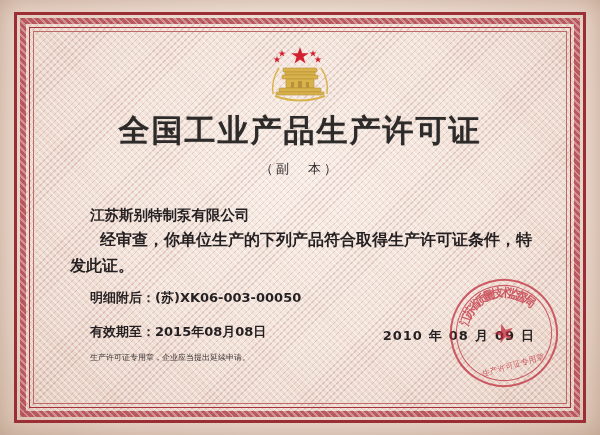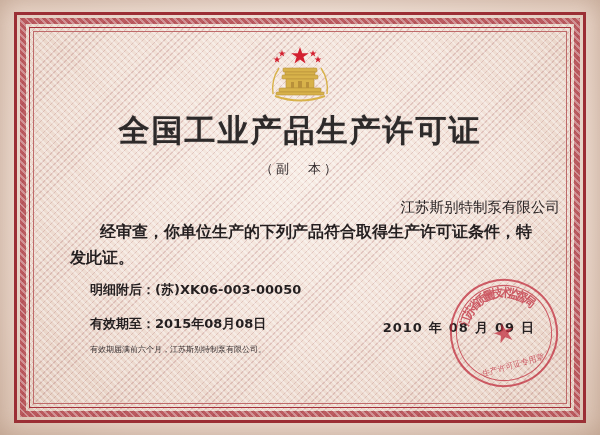--- a/index.html
+++ b/index.html
@@ -112,26 +112,25 @@
   .sub-title {
     text-align: center;
     font-size: 13px;
     color: #30292b;
     margin-top: 8px;
     letter-spacing: 3px;
   }
 
   
   .company {
-    margin-top: 20px;
+    margin-top: 28px;
     padding-left: 50px;
     font-size: 14.5px;
-    font-weight: normal;
-    color: #241f20;
-    text-align: right;
+    font-weight: bold;
+    color: #241f20;
   }
   .statement {
     margin-top: 2px;
     padding: 0 26px 0 30px;
     font-size: 16px;
     font-weight: bold;
     line-height: 26px;
     color: #241f20;
     text-indent: 30px;
   }
@@ -302,21 +301,21 @@
       </div>
     </div>
 
     <div class="bottom-row">
       <span class="field-label">有效期至：</span><span class="field-value">2015年08月08日</span>
       <span class="issue-date">
         <span>2010</span><span>年</span><span>08</span><span>月</span><span>09</span><span>日</span>
       </span>
     </div>
 
-    <div class="footnote">有效期届满前六个月，江苏斯别特制泵有限公司。</div>
+    <div class="footnote">生产许可证专用章，企业应当提出延续申请。</div>
 
   </div>
 
   <div class="seal">
     <div class="seal-inner"></div>
     <div class="seal-star">★</div>
     <div class="seal-text">
 
     <span style="transform: translate(-32.7661px, -22.9431px) rotate(-55deg) translate(-50%, -50%);">江</span>
         <span style="transform: translate(-27.1663px, -29.3597px) rotate(-42.7778deg) translate(-50%, -50%);">苏</span>

